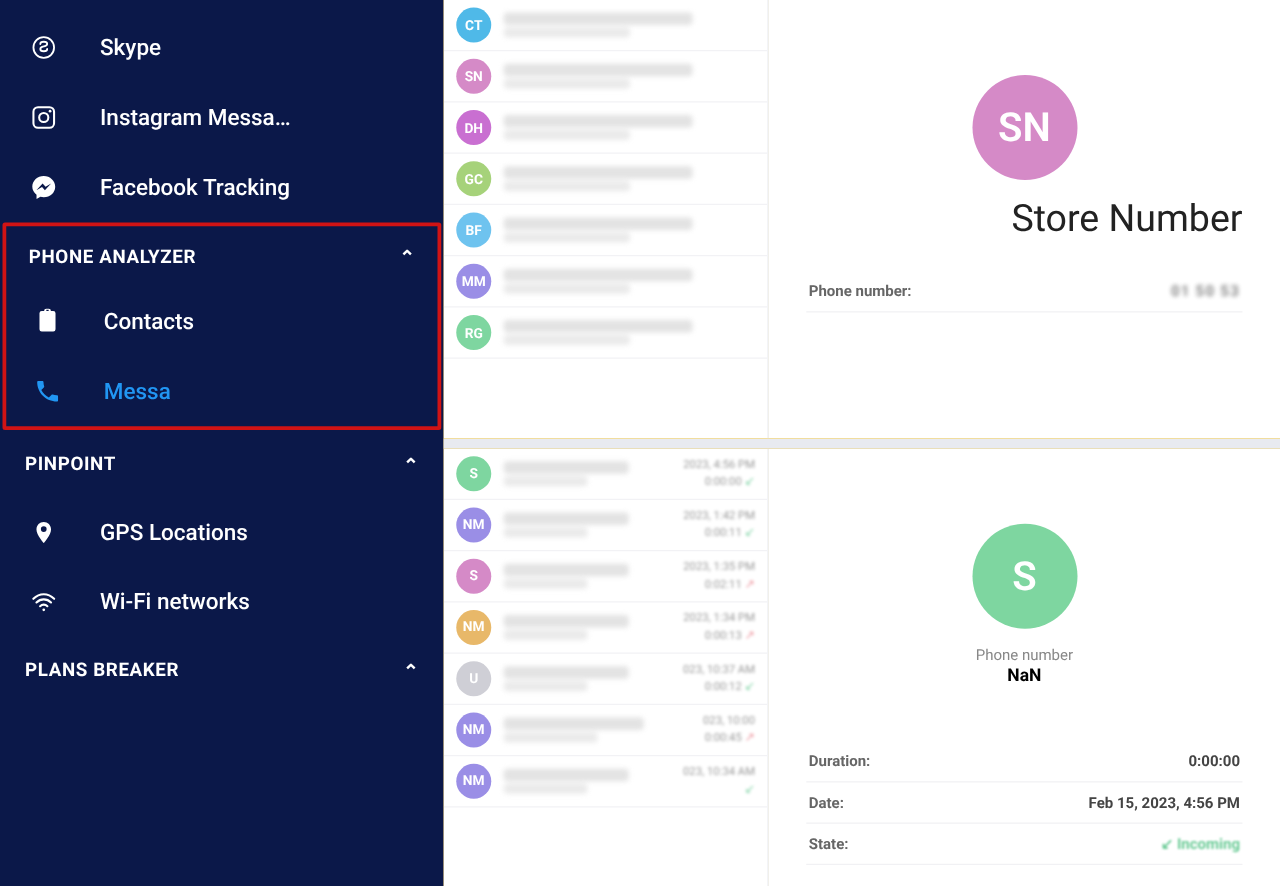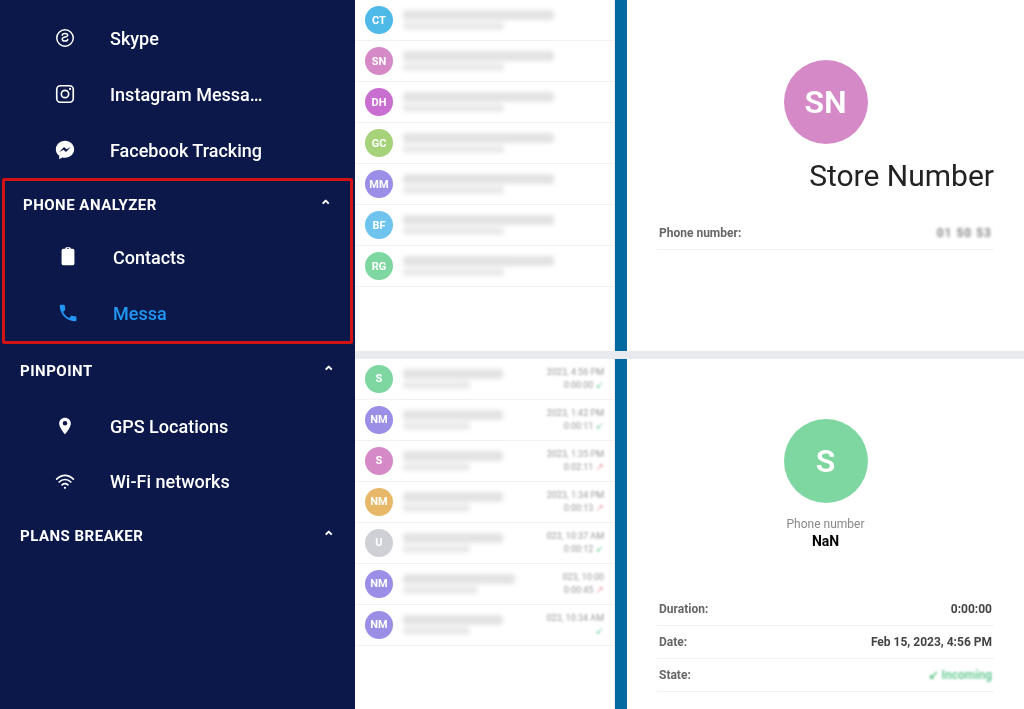--- a/index.html
+++ b/index.html
@@ -16,21 +16,20 @@
     background: #0b1849;
     color: #fff;
     padding-top: 10px;
     flex-shrink: 0;
   }
   .nav-item {
     display: flex;
     align-items: center;
     padding: 17px 20px;
     cursor: pointer;
-    margin-left: 30px;
   }
   .nav-icon {
     width: 30px;
     display: flex;
     align-items: center;
     justify-content: center;
     margin-right: 30px;
     font-size: 20px;
   }
   .nav-label {
@@ -68,22 +67,21 @@
     flex: 1;
     display: flex;
     flex-direction: column;
     background: #f3f4f8;
     position: relative;
   }
   .pane {
     flex: 1;
     display: flex;
     overflow: hidden;
-    background: #0369a1;
-    gap: 12px;
+    background: #eab308;
   }
   .pane + .pane { border-top: 8px solid #e8eaf0; }
   .list-col {
     width: 260px;
     border-right: 1px solid #e8eaf0;
     overflow: hidden;
     background: #fff;
   }
   .list-row {
     display: flex;
@@ -296,28 +294,28 @@
           </div>
         </div>
         <div class="list-row">
           <div class="avatar" style="background:#a6d27a">GC</div>
           <div class="row-text">
             <div class="line1"></div>
             <div class="line2"></div>
           </div>
         </div>
         <div class="list-row">
+          <div class="avatar" style="background:#6ec3ef">BF</div>
+          <div class="row-text">
+            <div class="line1"></div>
+            <div class="line2"></div>
+          </div>
+        </div>
+        <div class="list-row">
           <div class="avatar" style="background:#9a8ee6">MM</div>
-          <div class="row-text">
-            <div class="line1"></div>
-            <div class="line2"></div>
-          </div>
-        </div>
-        <div class="list-row">
-          <div class="avatar" style="background:#6ec3ef">BF</div>
           <div class="row-text">
             <div class="line1"></div>
             <div class="line2"></div>
           </div>
         </div>
         <div class="list-row">
           <div class="avatar" style="background:#7ed6a0">RG</div>
           <div class="row-text">
             <div class="line1"></div>
             <div class="line2"></div>

